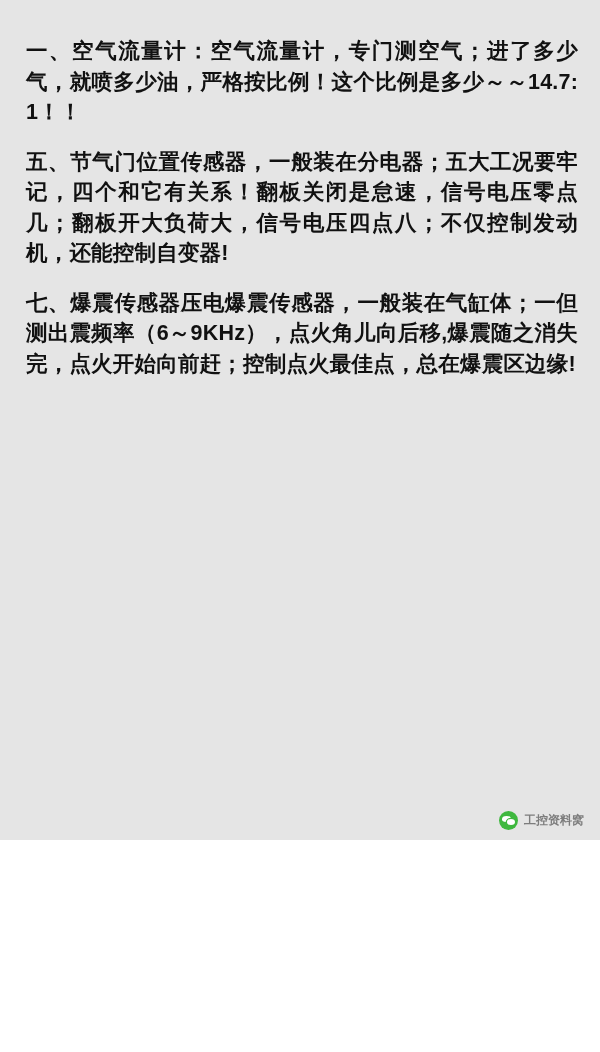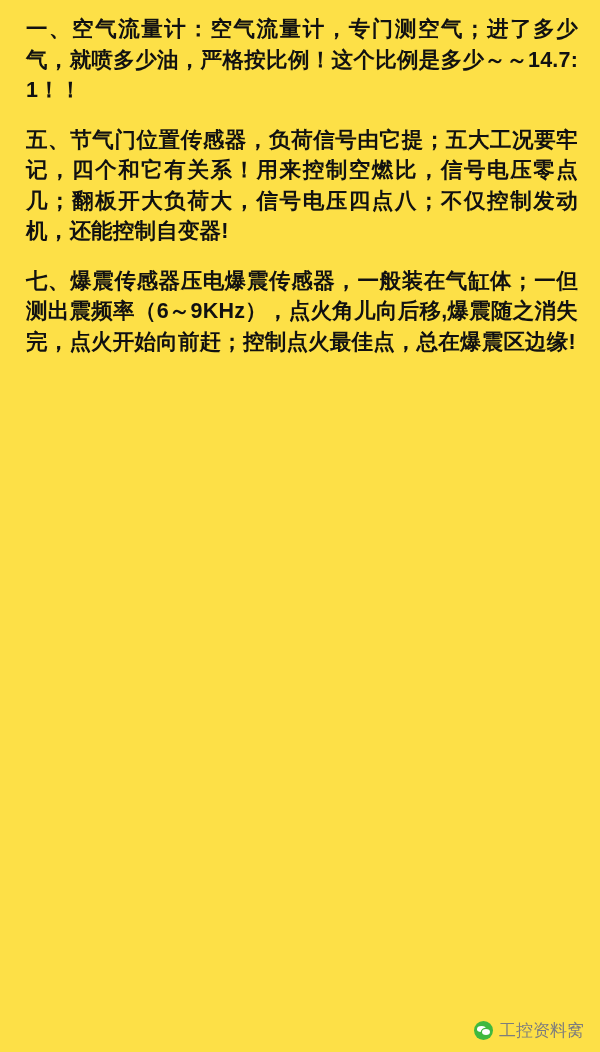--- a/index.html
+++ b/index.html
@@ -11,24 +11,24 @@
     width: 600px;
     height: 1052px;
     position: relative;
     overflow: hidden;
     font-family: "Liberation Sans", "DejaVu Sans", sans-serif;
     color: #1a1a1a;
   }
   .page {
     position: relative;
     width: 600px;
-    height: 1052px;
+    height: 840px;
     box-sizing: border-box;
-    padding: 14px 22px 0 26px;
-    background: #fde047;
+    padding: 36px 22px 0 26px;
+    background: #e5e5e5;
   }
   .para {
     font-size: 21.5px;
     line-height: 1.42;
     font-weight: 700;
     letter-spacing: 0.2px;
     margin: 0 0 19px 0;
     text-align: justify;
     text-justify: inter-ideograph;
     color: #111111;
@@ -69,33 +69,33 @@
     position: absolute;
     left: 8px;
     top: 8px;
     width: 8px;
     height: 6px;
     background: #ffffff;
     border-radius: 50%;
     box-shadow: 0 0 0 1.3px #3fb83f;
   }
   .footer-label {
-    font-size: 17px;
+    font-size: 12px;
     color: #7d7d7d;
-    font-weight: 400;
+    font-weight: 700;
     white-space: nowrap;
   }
 </style>
 </head>
 <body>
 
 <div class="page">
 
   <p class="para">一、空气流量计：空气流量计，专门测空气；进了多少气，就喷多少油，严格按比例！这个比例是多少～～14.7:1！！</p>
-  <p class="para">五、节气门位置传感器，负荷信号由它提；五大工况要牢记，四个和它有关系！用来控制空燃比，信号电压零点几；翻板开大负荷大，信号电压四点八；不仅控制发动机，还能控制自变器!</p>
+  <p class="para">五、节气门位置传感器，一般装在分电器；五大工况要牢记，四个和它有关系！翻板关闭是怠速，信号电压零点几；翻板开大负荷大，信号电压四点八；不仅控制发动机，还能控制自变器!</p>
   <p class="para">七、爆震传感器压电爆震传感器，一般装在气缸体；一但测出震频率（6～9KHz），点火角儿向后移,爆震随之消失完，点火开始向前赶；控制点火最佳点，总在爆震区边缘!</p>
 
   <div class="footer">
     <span class="wechat-icon"></span>
     <span class="footer-label">工控资料窝</span>
   </div>
 
 </div>
 
 </body></html>

